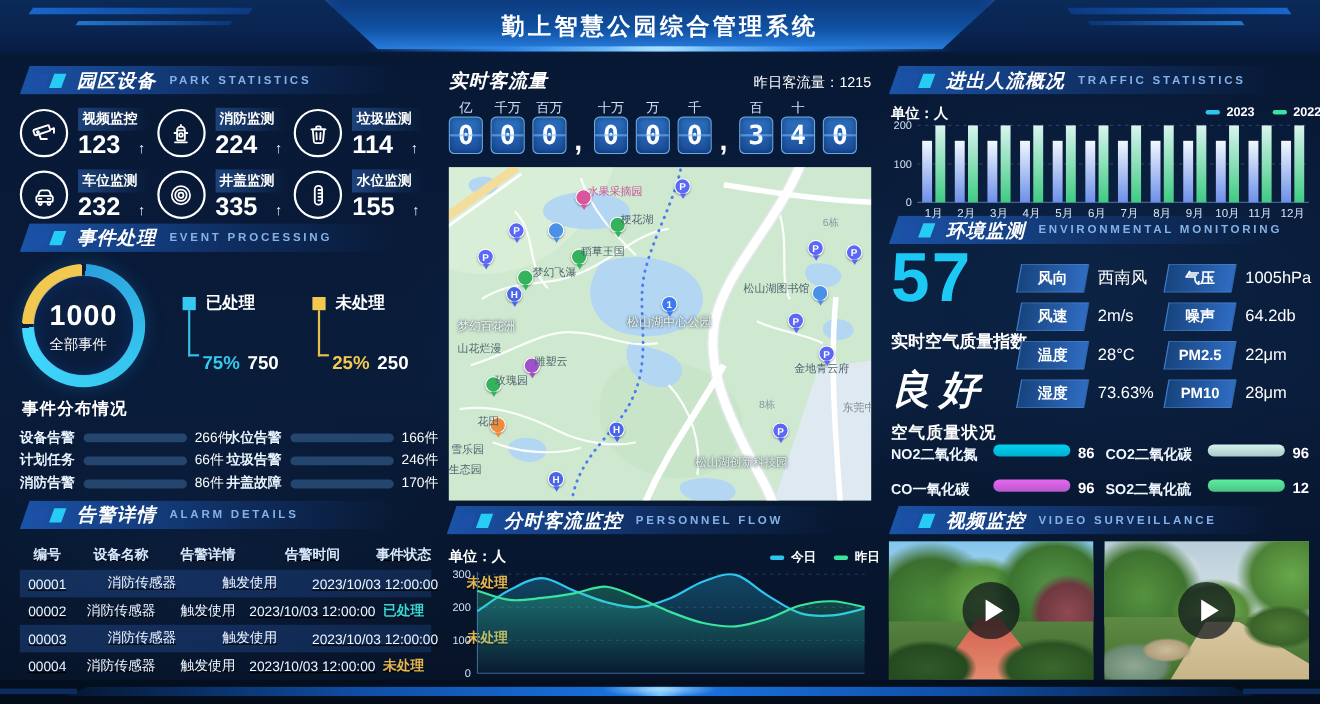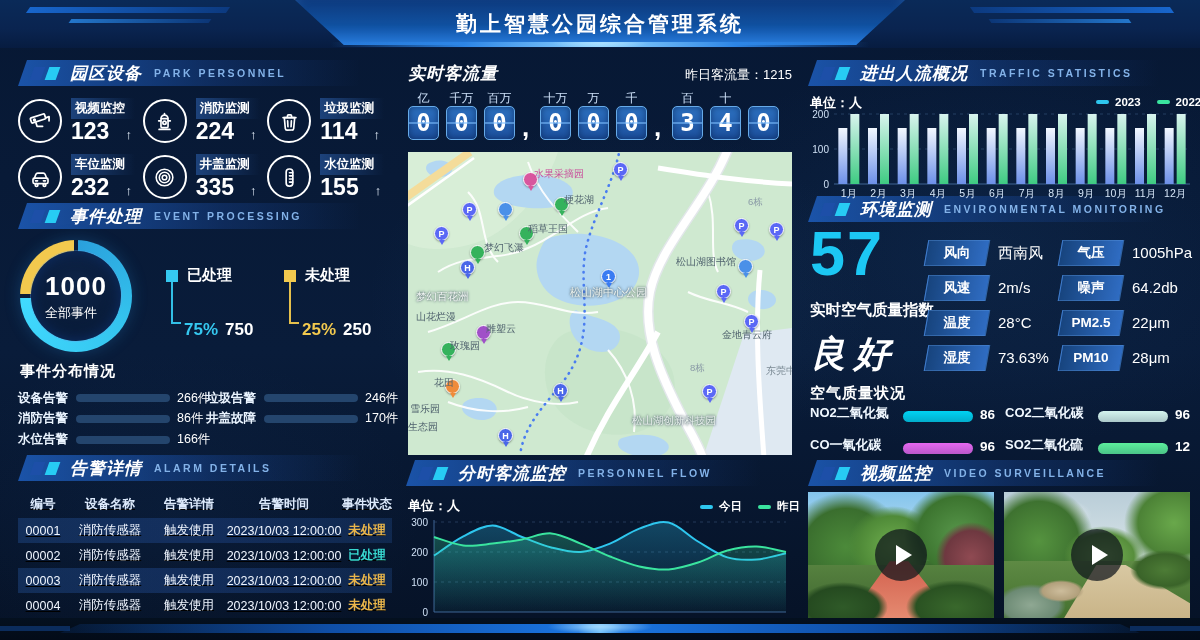--- a/index.html
+++ b/index.html
@@ -74,21 +74,21 @@
   .dist-row{display:flex;align-items:center;gap:7px;}
   .dist-label{width:51px;font-size:12.5px;font-weight:bold;color:#eaf4ff;flex:none;}
   .dist-track{width:94px;height:8px;border-radius:4px;background:#24456d;overflow:hidden;flex:none;}
   .dist-fill{height:100%;border-radius:4px;background:linear-gradient(90deg,#cfe2ff,#8cb4f8 55%,#4e7fe0);}
   .dist-val{font-size:12.5px;color:#fff;white-space:nowrap;}
 
   
   .tbl{position:absolute;left:18px;top:490px;width:374px;font-size:12.5px;text-decoration:underline;}
   .tbl-row{display:grid;grid-template-columns:50px 84px 74px 116px 50px;height:25px;align-items:center;text-align:center;color:#f0f6ff;}
   .tbl-head{color:#dce9fb;font-weight:bold;height:28px;}
-  .tbl-row.odd{background:linear-gradient(90deg,rgba(36,82,152,.40),rgba(28,64,128,.52) 50%,rgba(36,82,152,.30));}
+  .tbl-row.odd{background:linear-gradient(90deg,rgba(36,82,152,.40),rgba(28,64,128,.52) 50%,rgba(36,82,152,.30));gap:19px;}
 
   
   .vf-title{position:absolute;left:408px;top:62px;font-size:17px;font-weight:bold;font-style:italic;color:#fff;letter-spacing:1px;}
   .vf-yest{position:absolute;left:408px;top:66px;width:384px;text-align:right;font-size:13px;color:#fff;}
   .dg-wrap{position:absolute;left:408px;top:90px;display:flex;align-items:flex-end;}
   .dg-unit{display:flex;flex-direction:column;align-items:center;margin-right:7px;}
   .dg-lab{height:16px;font-size:12px;color:#cfe2fa;white-space:nowrap;}
   .dg-box{width:31px;height:34px;border-radius:5px;border:1px solid #66aae8;position:relative;
     background:linear-gradient(180deg,#2e74c4,#1c4f9c);display:flex;align-items:center;justify-content:center;
     box-shadow:inset 0 0 7px rgba(8,36,84,.65);}
@@ -115,21 +115,21 @@
   .aqi-num{position:absolute;left:810px;top:222px;font-size:63px;font-weight:bold;color:#1cc8f4;letter-spacing:2px;line-height:1;}
   .aqi-label{position:absolute;left:810px;top:300px;font-size:15.5px;font-weight:bold;color:#fff;}
   .aqi-status{position:absolute;left:810px;top:330px;font-size:36px;font-weight:bold;font-style:italic;color:#fff;letter-spacing:8px;}
   .env-grid{position:absolute;left:926px;top:240px;width:266px;display:grid;grid-template-columns:62px 72px 62px 70px;grid-row-gap:9px;}
   .env-pill{height:26px;transform:skewX(-10deg);background:linear-gradient(90deg,#17447e,#2f6cc2);border:1px solid rgba(90,150,220,.4);}
   .env-pill span{display:block;transform:skewX(10deg);text-align:center;line-height:24px;font-size:13.5px;font-weight:bold;color:#fff;}
   .env-val{line-height:26px;font-size:15px;color:#fff;padding-left:10px;white-space:nowrap;}
 
   .aq-title{position:absolute;left:810px;top:384px;font-size:15px;font-weight:bold;color:#fff;letter-spacing:1px;}
   .aq-grid{position:absolute;left:810px;top:404px;width:382px;display:grid;grid-template-columns:1fr 1fr;grid-row-gap:14px;grid-column-gap:8px;}
-  .aq-row{display:flex;align-items:flex-end;gap:7px;}
+  .aq-row{display:flex;align-items:flex-start;gap:7px;}
   .aq-label{width:86px;font-size:13px;font-weight:bold;color:#f0f8ff;flex:none;white-space:nowrap;}
   .aq-pill{width:70px;height:11px;border-radius:6px;flex:none;}
   .aq-val{font-size:13.5px;color:#fff;font-weight:bold;}
 
   
   .vid{position:absolute;top:492px;width:186px;height:126px;overflow:hidden;background:#2a3a2c;}
   .vid .lay{position:absolute;}
   .play{position:absolute;left:50%;top:50%;width:52px;height:52px;margin:-26px 0 0 -26px;border-radius:50%;
     background:rgba(14,19,27,.72);display:flex;align-items:center;justify-content:center;z-index:5;}
   .play::after{content:"";border-left:16px solid #fff;border-top:10px solid transparent;border-bottom:10px solid transparent;margin-left:5px;}
@@ -157,21 +157,21 @@
     <div class="hd-strip s3"></div>
     <div class="hd-strip s4"></div>
     <div class="hd-glow"></div>
     <div class="hd-title">勤上智慧公园综合管理系统</div>
   </div>
 
   <div class="shd w-l" style="top:60px">
     <span class="sq sq1"></span>
       <span class="sq sq2"></span>
     <span class="zh">园区设备</span>
-    <span class="en">PARK PERSONNEL</span>
+    <span class="en">PARK STATISTICS</span>
   </div>
   <div class="shd w-l" style="top:203px">
     <span class="sq sq1"></span>
       <span class="sq sq2"></span>
     <span class="zh">事件处理</span>
     <span class="en">EVENT PROCESSING</span>
   </div>
   <div class="shd w-l" style="top:455px">
     <span class="sq sq1"></span>
       <span class="sq sq2"></span>
@@ -305,20 +305,25 @@
     <span class="leg-val"><span class="pct">25%</span><span class="num">250</span></span>
   </div>
     </div>
 
   <div class="dist-title">事件分布情况</div>
   <div class="dist-grid" id="distGrid">
       <div class="dist-row">
     <span class="dist-label">设备告警</span>
     <span class="dist-track"><span class="dist-fill" style="width:66%"></span></span>
     <span class="dist-val">266件</span>
+  </div>
+      <div class="dist-row">
+    <span class="dist-label">计划任务</span>
+    <span class="dist-track"><span class="dist-fill" style="width:64%"></span></span>
+    <span class="dist-val">66件</span>
   </div>
       <div class="dist-row">
     <span class="dist-label">消防告警</span>
     <span class="dist-track"><span class="dist-fill" style="width:67%"></span></span>
     <span class="dist-val">86件</span>
   </div>
       <div class="dist-row">
     <span class="dist-label">水位告警</span>
     <span class="dist-track"><span class="dist-fill" style="width:64%"></span></span>
     <span class="dist-val">166件</span>

